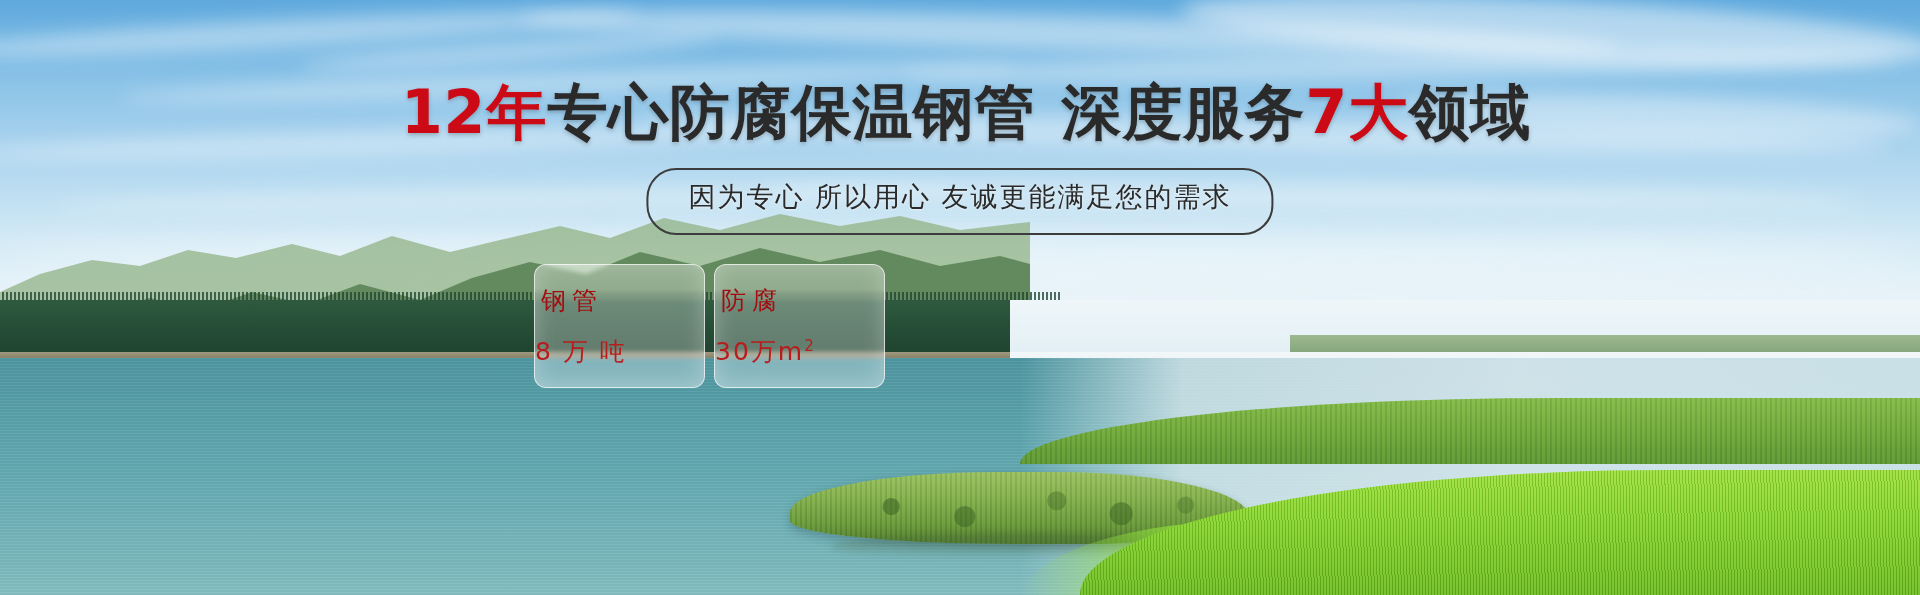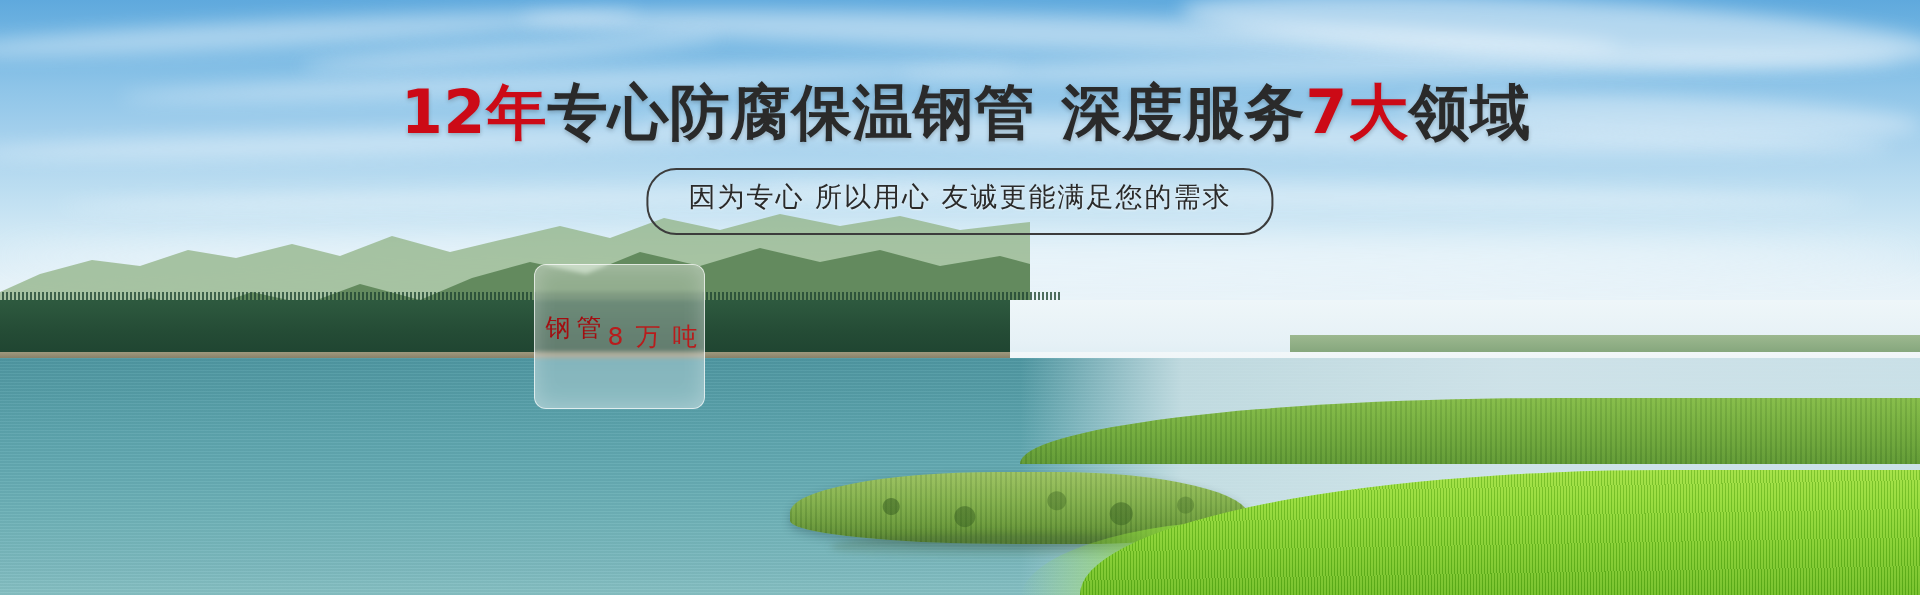--- a/index.html
+++ b/index.html
@@ -214,27 +214,27 @@
   }
 
   
   .cards {
     position:absolute; left:534px; top:264px;
     display:flex;
     gap:9px;
   }
   .card {
     width:171px;
-    height:145px;
+    height:124px;
     border-radius:12px;
     border:1px solid rgba(255,255,255,0.72);
     background:rgba(255,255,255,0.30);
     backdrop-filter:blur(2px);
     display:flex;
-    align-items:center;
+    flex-direction:column;
     justify-content:center;
     box-shadow:inset 0 0 22px rgba(255,255,255,.28);
   }
   .card-label {
     font-family:"DejaVu Sans","Liberation Sans",sans-serif;
     font-size:25px;
     color:#a30d10;
     letter-spacing:6px;
     text-indent:6px;
     margin-bottom:18px;
@@ -315,17 +315,23 @@
 
   <div class="cards">
 
     <div class="card">
       <div class="card-label">钢管</div>
       <div class="card-value">
         <span>8 万 吨</span>
       </div>
     </div>
 
+    <div class="card">
+      <div class="card-label">防腐</div>
+      <div class="card-value">
+        <span>30万m</span><sup>2</sup>
+      </div>
+    </div>
 
 
   </div>
 
 </div>
 
 </body></html>

